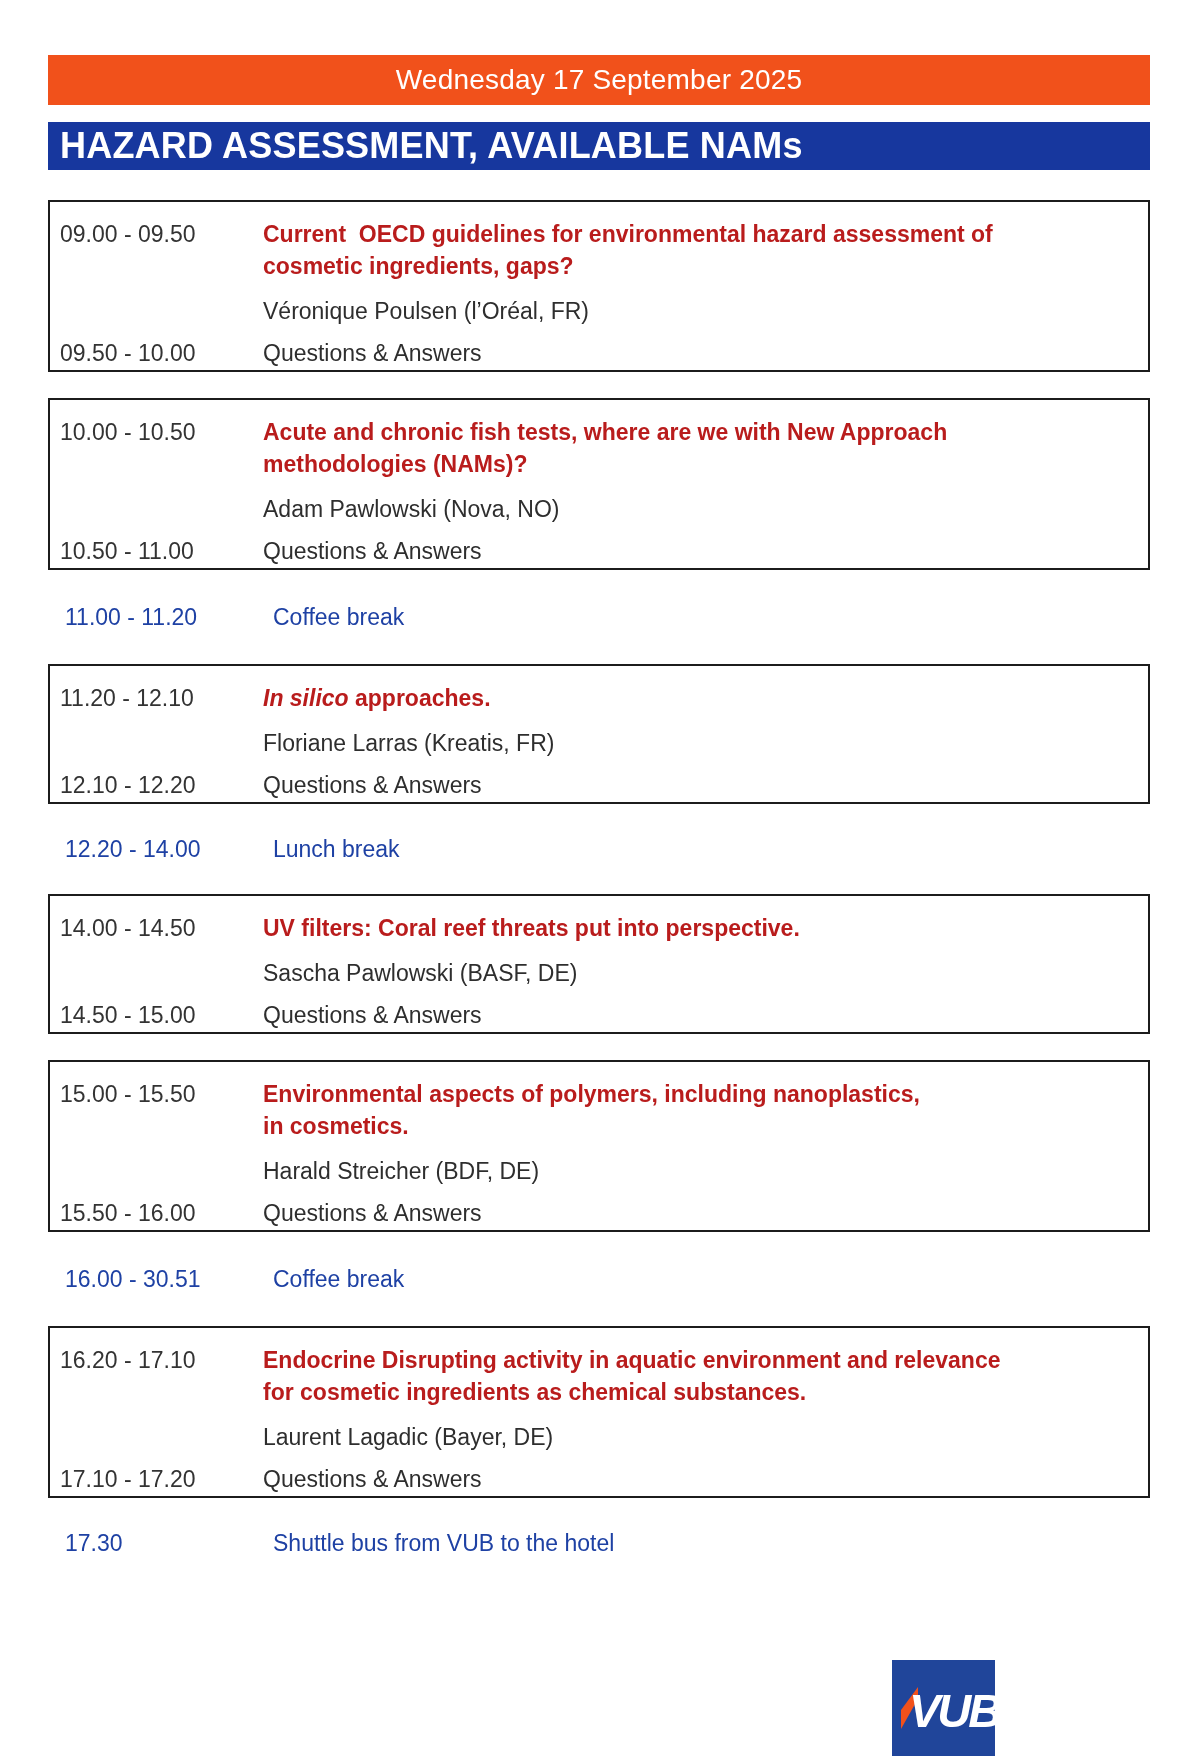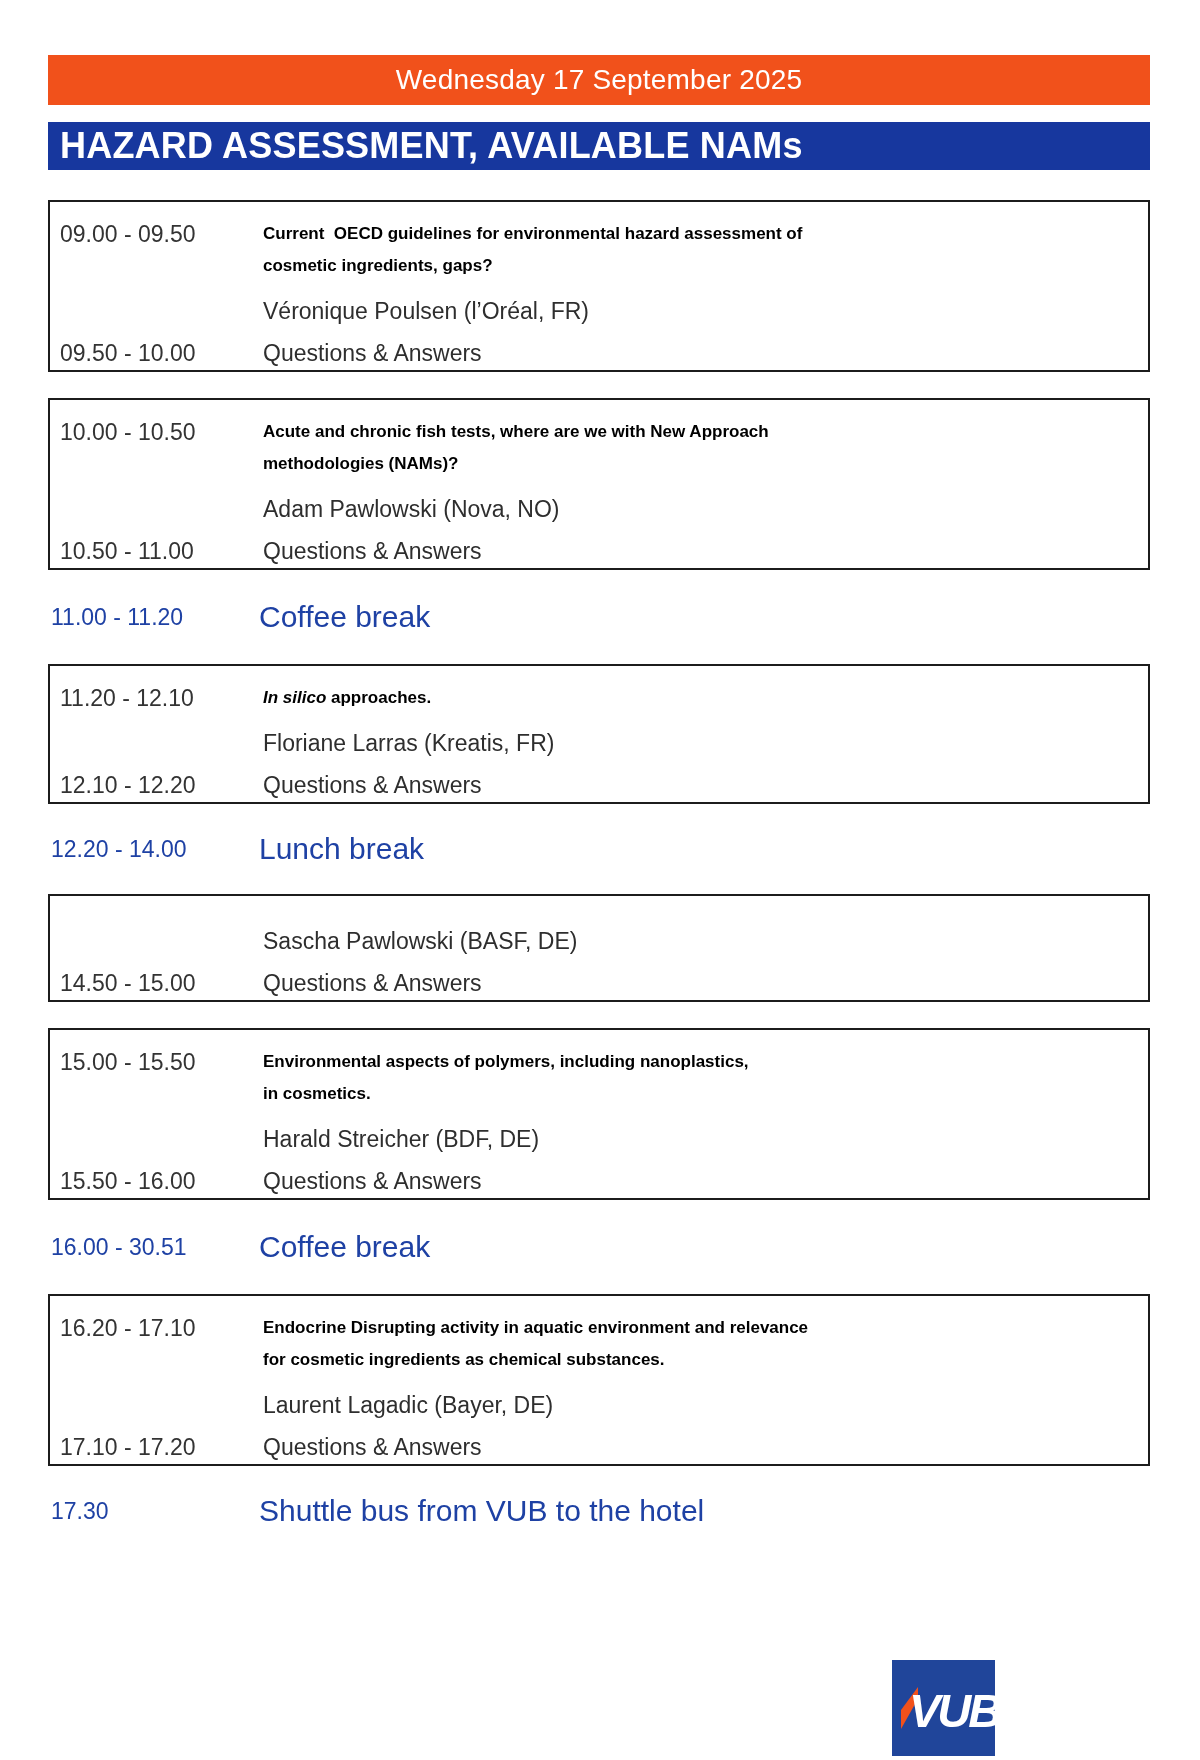--- a/index.html
+++ b/index.html
@@ -52,51 +52,51 @@
   .row { display: flex; align-items: flex-start; }
   .time-col {
     width: 203px;
     flex: 0 0 203px;
     font-size: 23px;
     color: #333333;
     line-height: 32px;
   }
   .content-col { flex: 1; min-width: 0; }
   .session-title {
-    font-size: 17px;
+    font-size: 23px;
     font-weight: 700;
-    color: #000000;
+    color: #b91c1c;
     line-height: 32px;
     white-space: pre-wrap;
   }
   .session-title .italic { font-style: italic; }
   .speaker-row { margin-top: 14px; }
   .speaker {
     font-size: 23px;
     color: #2e2e2e;
     line-height: 30px;
   }
   .qa-row { margin-top: 12px; }
   .qa-row .time-col, .qa-label { line-height: 30px; }
   .qa-label { font-size: 23px; color: #2e2e2e; }
 
   
   .break-row {
     display: flex;
     margin-top: 32px;
-    margin-left: 3px;
+    margin-left: 17px;
     color: #1E41A4;
   }
   .break-row .break-time {
     width: 208px;
     flex: 0 0 208px;
     font-size: 23px;
     line-height: 30px;
   }
-  .break-row .break-label { font-size: 30px; line-height: 30px; }
+  .break-row .break-label { font-size: 23px; line-height: 30px; }
   .break-row.after-box { margin-top: 30px; }
   .box-after-break { margin-top: 32px; }
 
   
   .vub-logo {
     position: absolute;
     left: 892px; top: 1660px;
     display: flex;
     align-items: flex-start;
     flex-direction: column;
@@ -197,20 +197,24 @@
       </div>
     </div>
 
     <div class="break-row after-box">
       <div class="break-time">12.20 - 14.00</div>
       <div class="break-label">Lunch break</div>
     </div>
 
 
     <div class="session-box first">
+      <div class="row">
+        <div class="time-col">14.00 - 14.50</div>
+        <div class="content-col session-title"><span class="italic"></span><span>UV filters: Coral reef threats put into perspective.</span></div>
+      </div>
       <div class="row speaker-row">
         <div class="time-col"></div>
         <div class="content-col speaker">Sascha Pawlowski (BASF, DE)</div>
       </div>
       <div class="row qa-row">
         <div class="time-col">14.50 - 15.00</div>
         <div class="content-col qa-label">Questions &amp; Answers</div>
       </div>
     </div>
 

